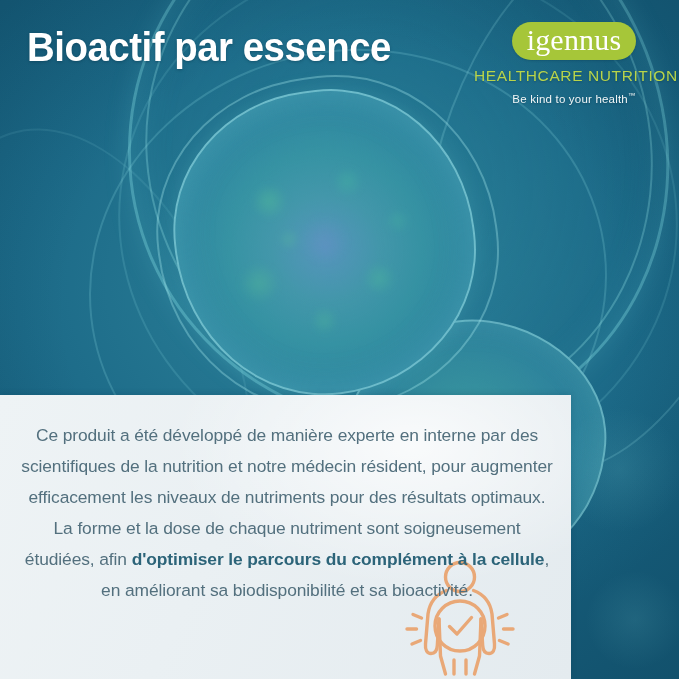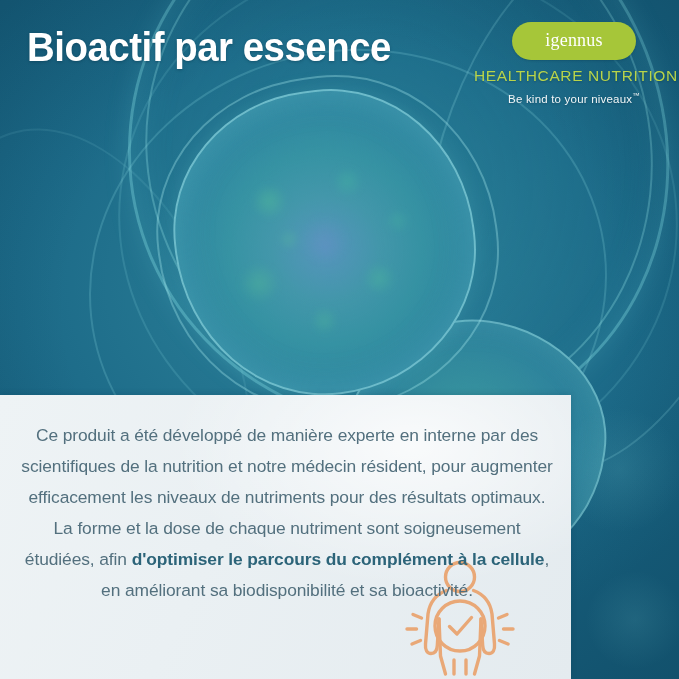--- a/index.html
+++ b/index.html
@@ -153,21 +153,21 @@
     background:#a6c639;
     border-radius:20px;
     position:relative;
     box-shadow:0 1px 2px rgba(0,40,60,.22);
   }
   .brand-word {
     position:absolute; inset:0;
     display:flex; align-items:center; justify-content:center;
     color:#ffffff;
     font-family:"Liberation Serif", serif;
-    font-size:18px;
+    font-size:30px;
     letter-spacing:.2px;
     line-height:1;
     padding-bottom:2px;
   }
 
   .brand-sub {
     margin-top:7px;
     color:#b8d44a;
     font-size:15.5px;
     letter-spacing:.6px;
@@ -252,21 +252,21 @@
 
     <div class="brand">
 
       <div class="brand-pill">
         <span class="brand-word">igennus</span>
       </div>
 
       <div class="brand-sub">HEALTHCARE NUTRITION</div>
 
       <div class="brand-tag">
-        <span>Be kind to your niveaux</span><sup>™</sup>
+        <span>Be kind to your health</span><sup>™</sup>
       </div>
 
     </div>
   </div>
 
   <div class="panel">
     <div class="panel-sheen"></div>
 
     <p class="body-copy">
       <span>Ce produit a été développé de manière experte en interne par des scientifiques de la nutrition et notre médecin résident, pour augmenter efficacement les niveaux de nutriments pour des résultats optimaux. La forme et la dose de chaque nutriment sont soigneusement étudiées, afin </span><b>d'optimiser le parcours du complément à la cellule</b><span>, en améliorant sa biodisponibilité et sa bioactivité.</span>

